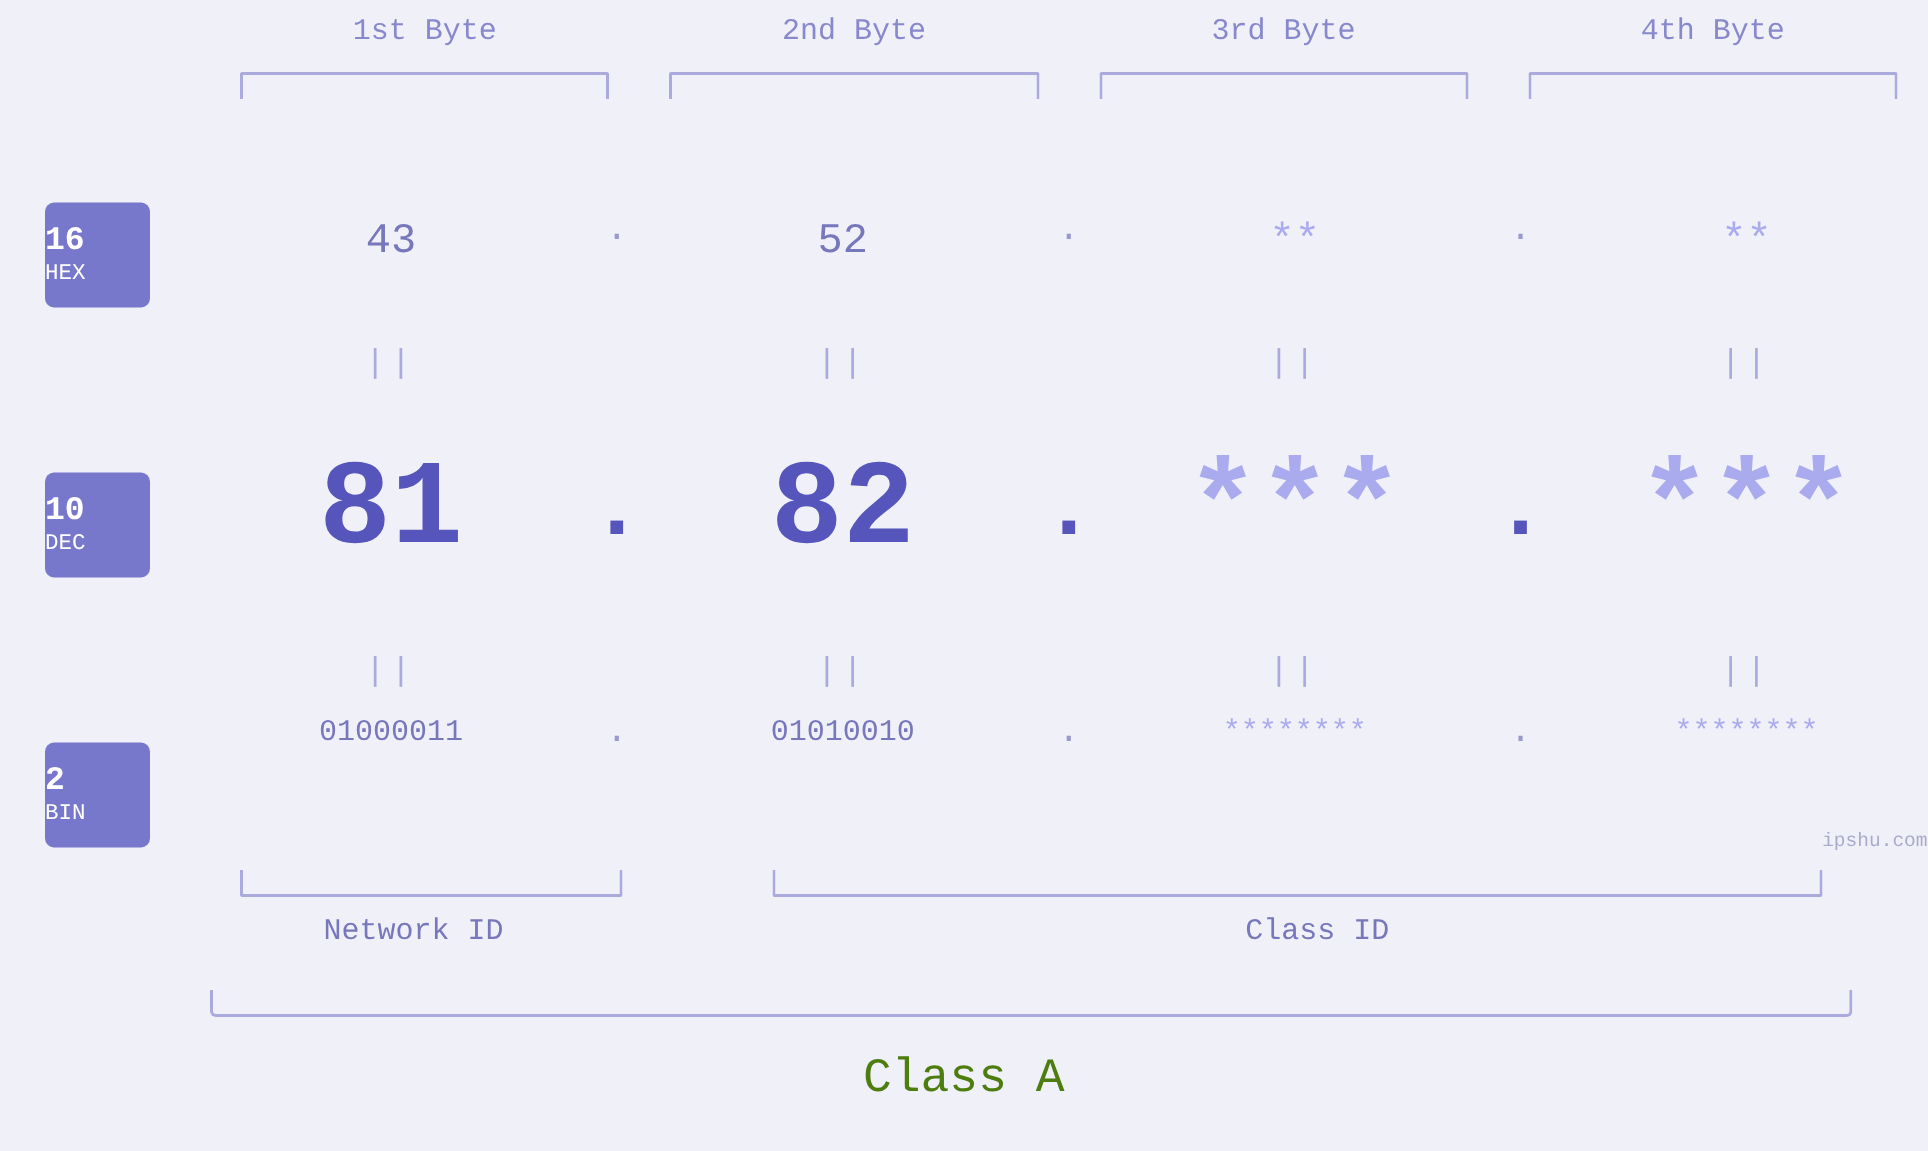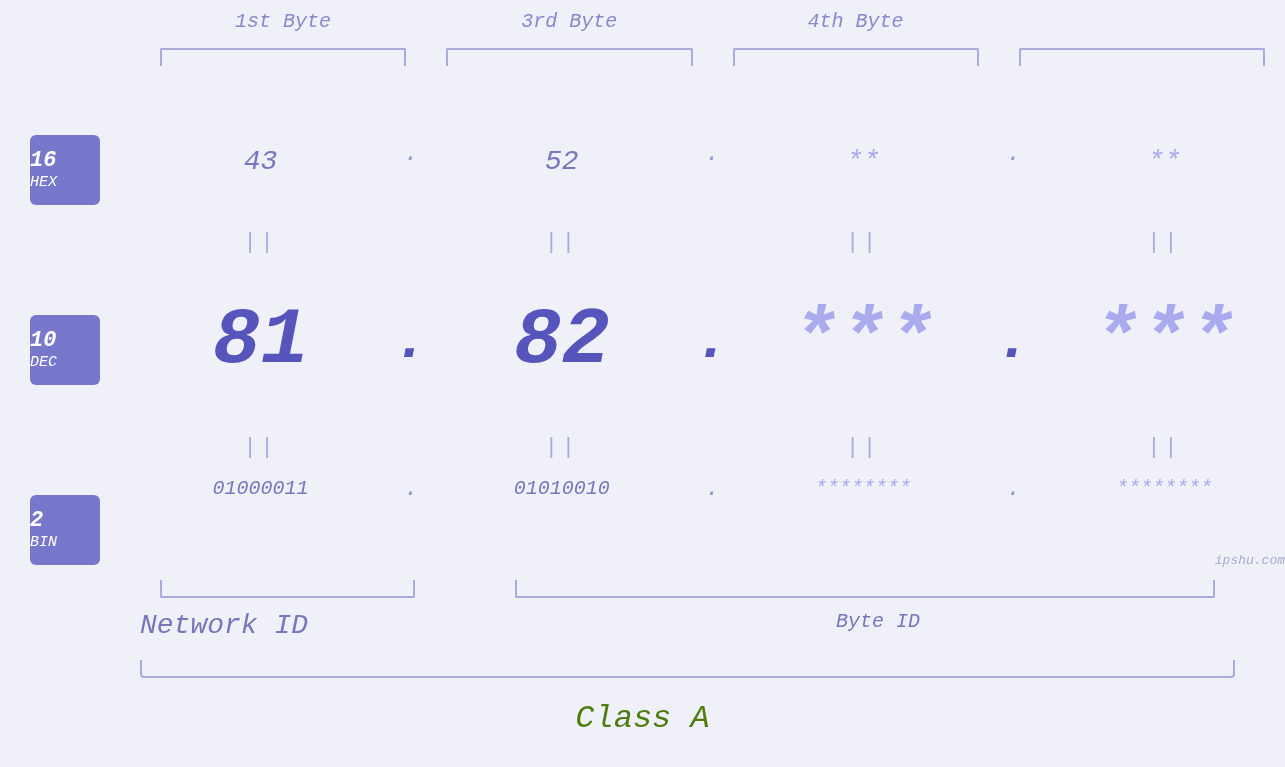--- a/index.html
+++ b/index.html
@@ -10,21 +10,20 @@
       height: 767px;
       overflow: hidden;
       position: relative;
     }
 
     .container {
       width: 1285px;
       height: 578px;
       position: relative;
       background: #f0f0f8;
-      font-style: italic;
     }
 
     
     .header-row {
       position: absolute;
       top: 10px;
       left: 140px;
       right: 0;
       display: grid;
       grid-template-columns: 1fr 1fr 1fr 1fr;
@@ -178,23 +177,23 @@
     .label-row {
       position: absolute;
       top: 610px;
       left: 140px;
       right: 0;
       display: grid;
       grid-template-columns: 1fr 60px 3fr;
     }
 
     .net-label {
-      text-align: left;
+      text-align: center;
       color: #7777bb;
-      font-size: 28px;
+      font-size: 20px;
     }
 
     .host-label {
       text-align: center;
       color: #7777bb;
       font-size: 20px;
     }
 
     
     .class-bracket {
@@ -229,20 +228,21 @@
     
     .masked { color: #aaaaee; }
   </style>
 </head>
 <body>
 
 <div class="container">
 
   <div class="header-row">
     <div class="col-header">1st Byte</div>
+    <div class="col-header">2nd Byte</div>
     <div class="col-header">3rd Byte</div>
     <div class="col-header">4th Byte</div>
   </div>
 
   <div class="bracket-row">
     <div class="bracket"></div>
     <div class="bracket"></div>
     <div class="bracket"></div>
     <div class="bracket"></div>
   </div>
@@ -314,21 +314,21 @@
 
   <div style="position:absolute; top:580px; left:140px; right:50px; display:grid; grid-template-columns: 295px 60px calc(100% - 355px);">
     <div class="net-bracket" style="margin:0 20px;"></div>
     <div></div>
     <div class="host-bracket-wide" style="margin:0 20px;"></div>
   </div>
 
   <div class="label-row">
     <div class="net-label">Network ID</div>
     <div></div>
-    <div class="host-label">Byte ID</div>
+    <div class="host-label">Class ID</div>
   </div>
 
   <div class="class-bracket"></div>
 
   <div class="class-label">Class A</div>
 
   <div class="watermark">ipshu.com</div>
 
 </div>
 

